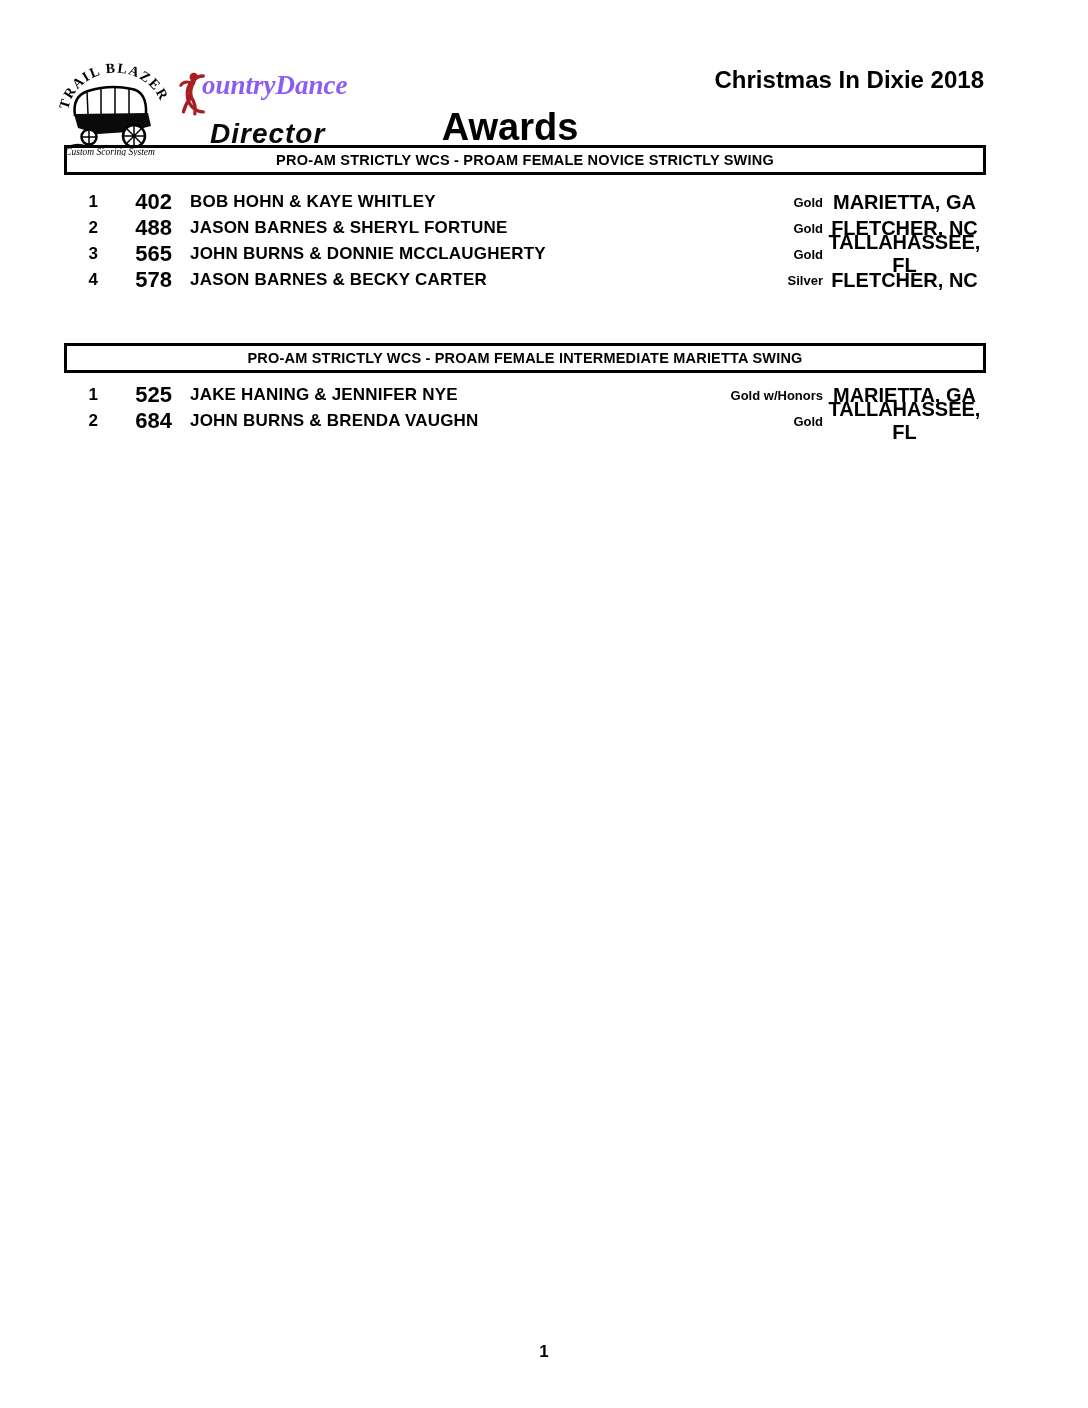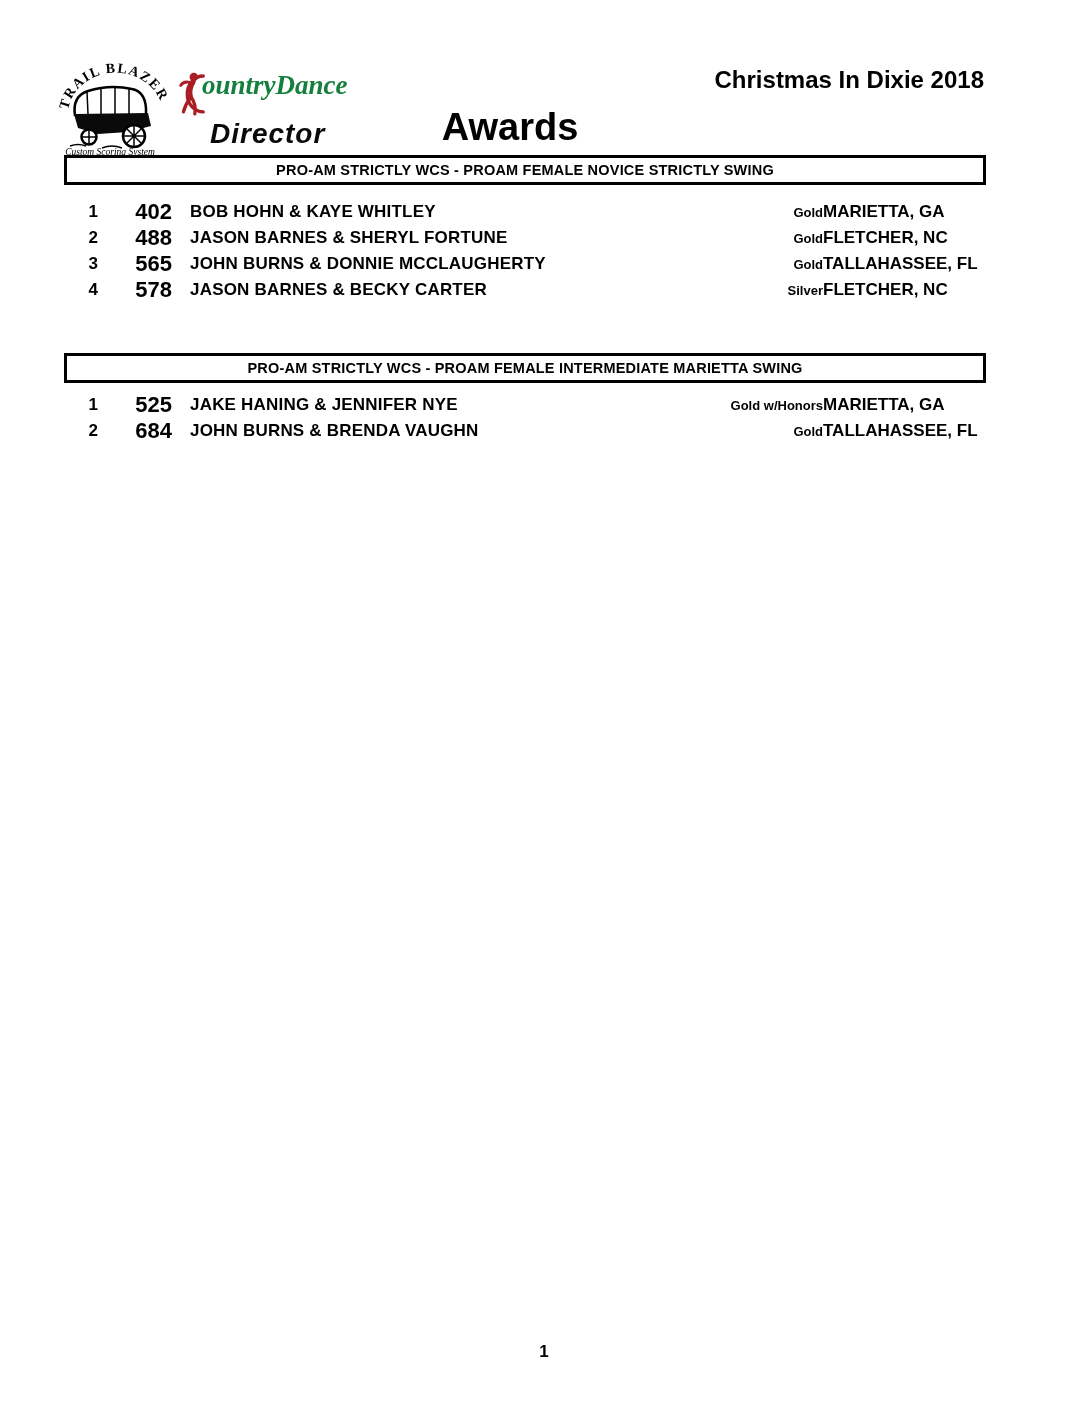--- a/index.html
+++ b/index.html
@@ -35,38 +35,38 @@
     position:absolute;top:66px;right:104px;
     font-size:24px;font-weight:bold;
     letter-spacing:0px;
   }
   .page-title{
     position:absolute;top:106px;left:0;width:1020px;
     text-align:center;
     font-size:38px;font-weight:bold;
   }
   
-  .content{position:absolute;left:64px;top:155px;width:922px;}
+  .content{position:absolute;left:64px;top:145px;width:922px;}
   .section-header{
     box-sizing:border-box;
     width:922px;height:30px;
     border:3px solid #000;
     text-align:center;
     font-size:14.5px;font-weight:bold;
     line-height:24px;
     letter-spacing:0.2px;
   }
   .rows{margin-top:14px;}
   .rows.first{margin-top:14px;}
   .award-row{display:flex;align-items:center;height:26px;}
   .col-place{width:34px;text-align:right;font-size:17px;font-weight:bold;}
   .col-entry{width:74px;text-align:right;font-size:22px;font-weight:bold;}
   .col-names{flex:1;margin-left:18px;font-size:17px;font-weight:bold;letter-spacing:0.2px;}
   .col-award{width:150px;text-align:right;font-size:13px;font-weight:bold;}
-  .col-loc{width:163px;text-align:left;font-size:17px;font-weight:bold;}
+  .col-loc{width:163px;text-align:center;font-size:20px;font-weight:bold;}
   .section-gap{height:50px;}
   .section-gap2-rows{margin-top:9px;}
   
   .page-number{
     position:absolute;top:1342px;left:0;width:1088px;
     text-align:center;font-size:17px;font-weight:bold;
   }
 </style>
 </head>
 <body>
@@ -99,21 +99,21 @@
     <div class="brand">
       <div class="brand-top">
 
         <svg class="dancer-svg" viewBox="0 0 36 52" xmlns="http://www.w3.org/2000/svg">
           <path d="M 31,8 A 17 19 0 1 0 31,46" fill="none" stroke="#A91E22" stroke-width="3.5" stroke-linecap="round"></path>
           <circle cx="21" cy="9" r="4.5" fill="#A91E22"></circle>
           <path d="M21,14 Q16,22 18,30" fill="none" stroke="#A91E22" stroke-width="4" stroke-linecap="round"></path>
           <path d="M20,16 Q11,12 7,18" fill="none" stroke="#A91E22" stroke-width="3" stroke-linecap="round"></path>
           <path d="M18,30 Q12,38 10,46 M18,30 Q24,39 22,48" fill="none" stroke="#A91E22" stroke-width="3.5" stroke-linecap="round"></path>
         </svg>
-        <span class="brand-country" style="color:#15803d">ountryDance</span>
+        <span class="brand-country" style="color:#8b5cf6">ountryDance</span>
       </div>
       <div class="brand-director">Director</div>
     </div>
   </div>
 
   <div class="event-title">Christmas In Dixie 2018</div>
   <div class="page-title">Awards</div>
 
   <div class="content">
 

